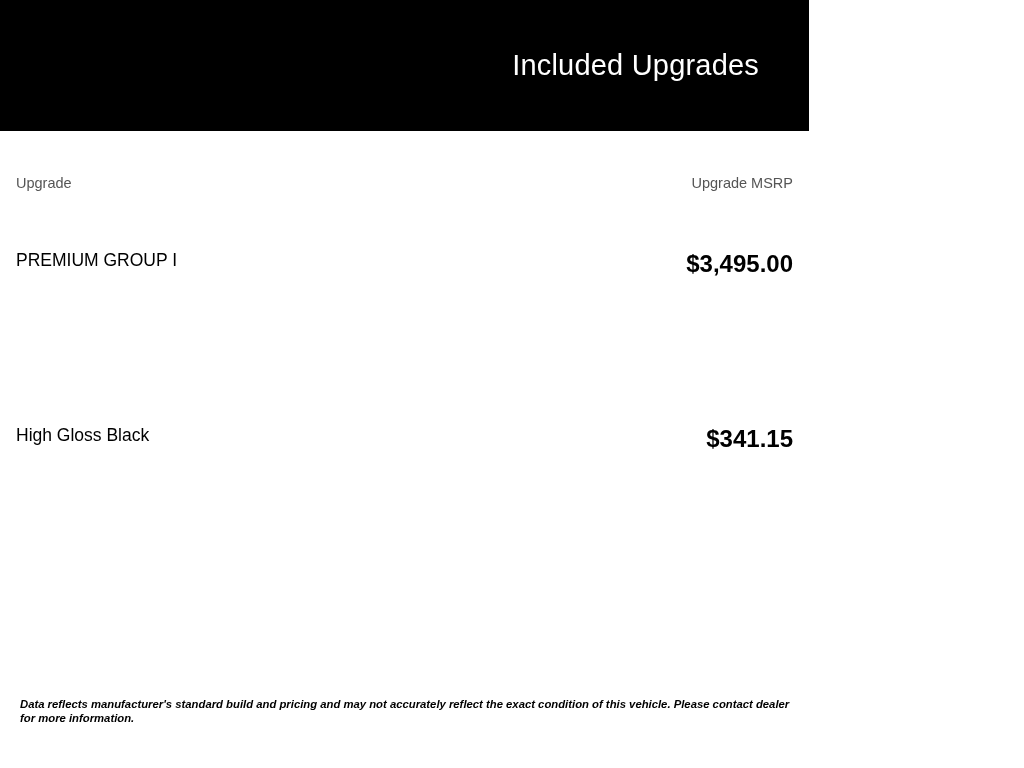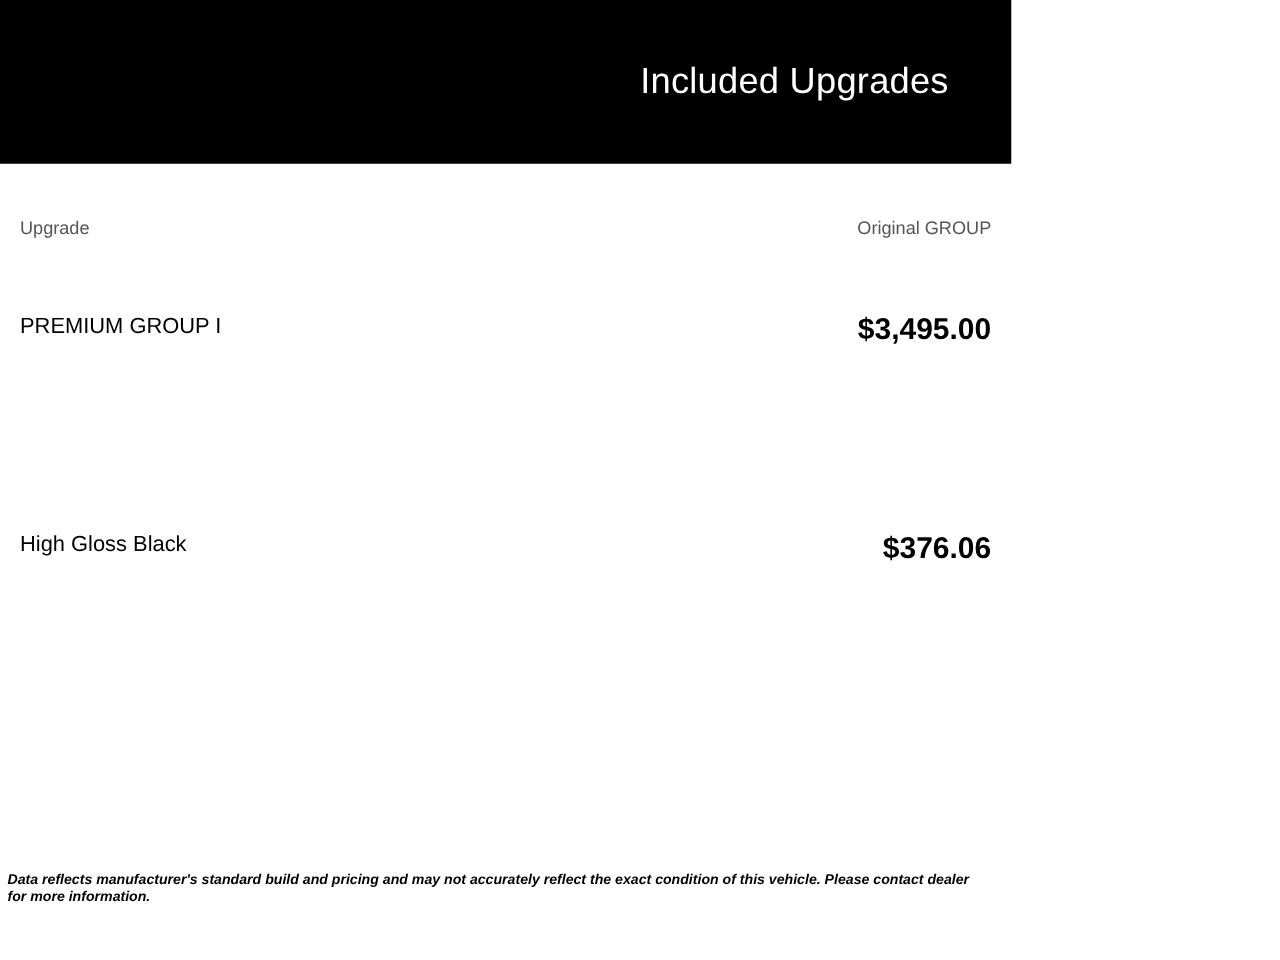--- a/index.html
+++ b/index.html
@@ -80,21 +80,21 @@
   }
   .upgrade-price {
     font-size: 24px;
     font-weight: 700;
     color: #000000;
     line-height: 1.1;
     white-space: nowrap;
   }
   .disclaimer {
     position: absolute;
-    left: 6px;
+    left: 20px;
     right: 16px;
     bottom: 42px;
     font-size: 11.3px;
     font-style: italic;
     font-weight: 700;
     color: #000000;
     line-height: 1.3;
   }
 </style>
 </head>
@@ -103,33 +103,33 @@
 <div class="page">
 
   <div class="header">
     <div class="header-title">Included Upgrades</div>
   </div>
 
   <div class="content">
 
     <div class="col-head">
       <div class="col-head-left">Upgrade</div>
-      <div class="col-head-right">Original GROUP</div>
+      <div class="col-head-right">Upgrade MSRP</div>
     </div>
 
     <div class="upgrade-list">
 
       <div class="upgrade-row first">
         <div class="upgrade-name">PREMIUM GROUP I</div>
         <div class="upgrade-price">$3,495.00</div>
       </div>
 
       <div class="upgrade-row">
         <div class="upgrade-name">High Gloss Black</div>
-        <div class="upgrade-price">$376.06</div>
+        <div class="upgrade-price">$341.15</div>
       </div>
 
 
     </div>
 
     <div class="disclaimer">Data reflects manufacturer's standard build and pricing and may not accurately reflect the exact condition of this vehicle. Please contact dealer for more information.</div>
 
   </div>
 </div>
 

